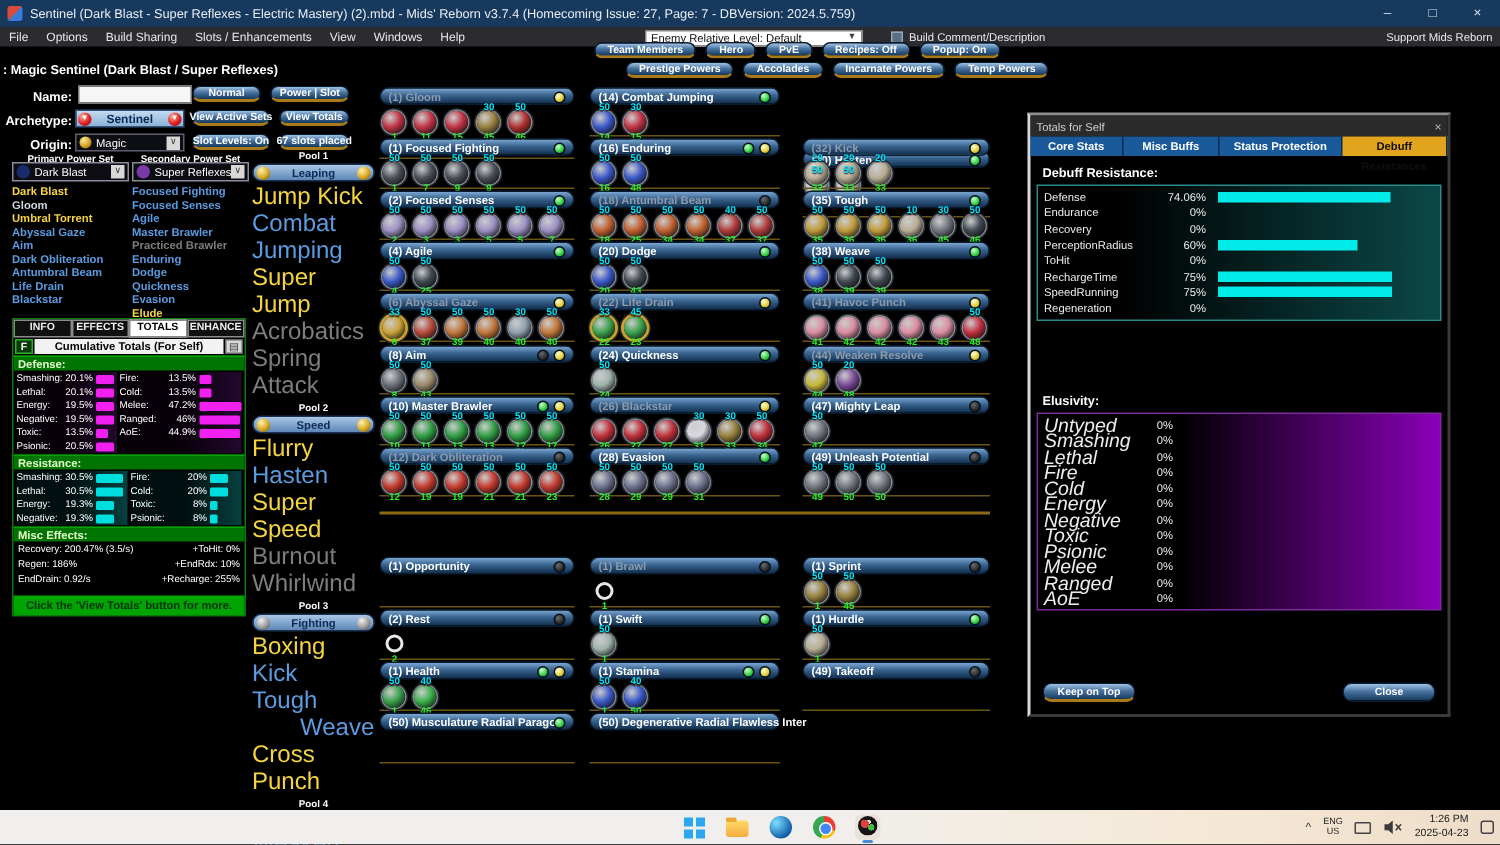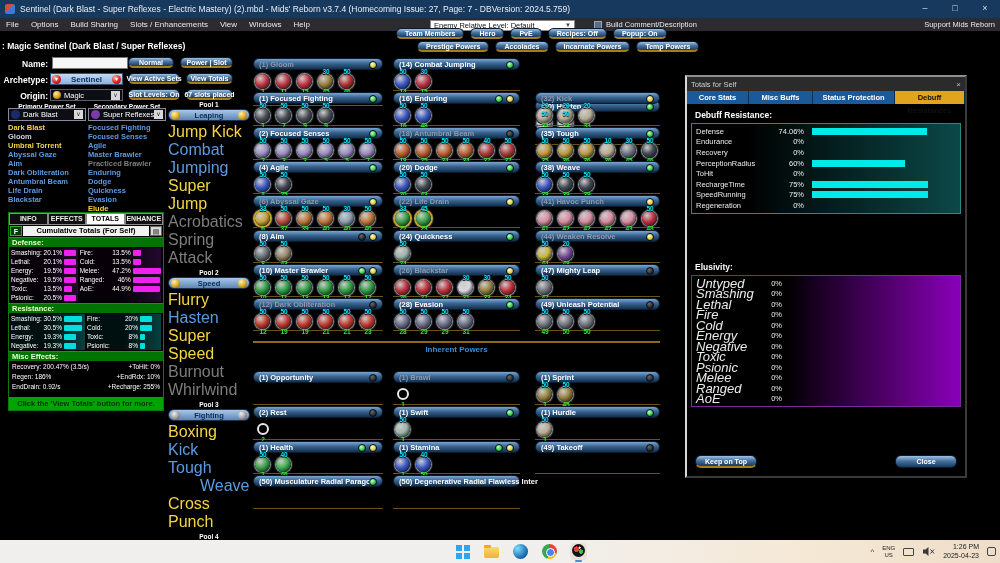--- a/index.html
+++ b/index.html
@@ -1071,21 +1071,20 @@
           </div>
           <div class="slot">
             <div class="tn">50</div>
             <div class="orb" style="background: radial-gradient(circle at 35% 30%, rgba(255, 255, 255, 0.8), rgb(112, 117, 125) 45%, rgb(10, 10, 10) 95%);"></div>
             <div class="bn">50</div>
           </div>
         </div>
       </div>
     </div>
   <div class="divider"></div>
-  <div class="inh-label">Inherent Powers</div>
   <div class="pcol" id="inh-a" style="left:253px;top:371px;width:130px;">
       <div class="prow" style="top: 0px; width: 130px; height: 33.8px;">
         <div class="ppill">
           <span class="pn">(1) Opportunity</span>
           <div class="led d" style="right: 5px;"></div>
         </div>
       </div>
       <div class="prow" style="top: 34.8px; width: 130px; height: 33.8px;">
         <div class="ppill">
           <span class="pn">(2) Rest</span>

